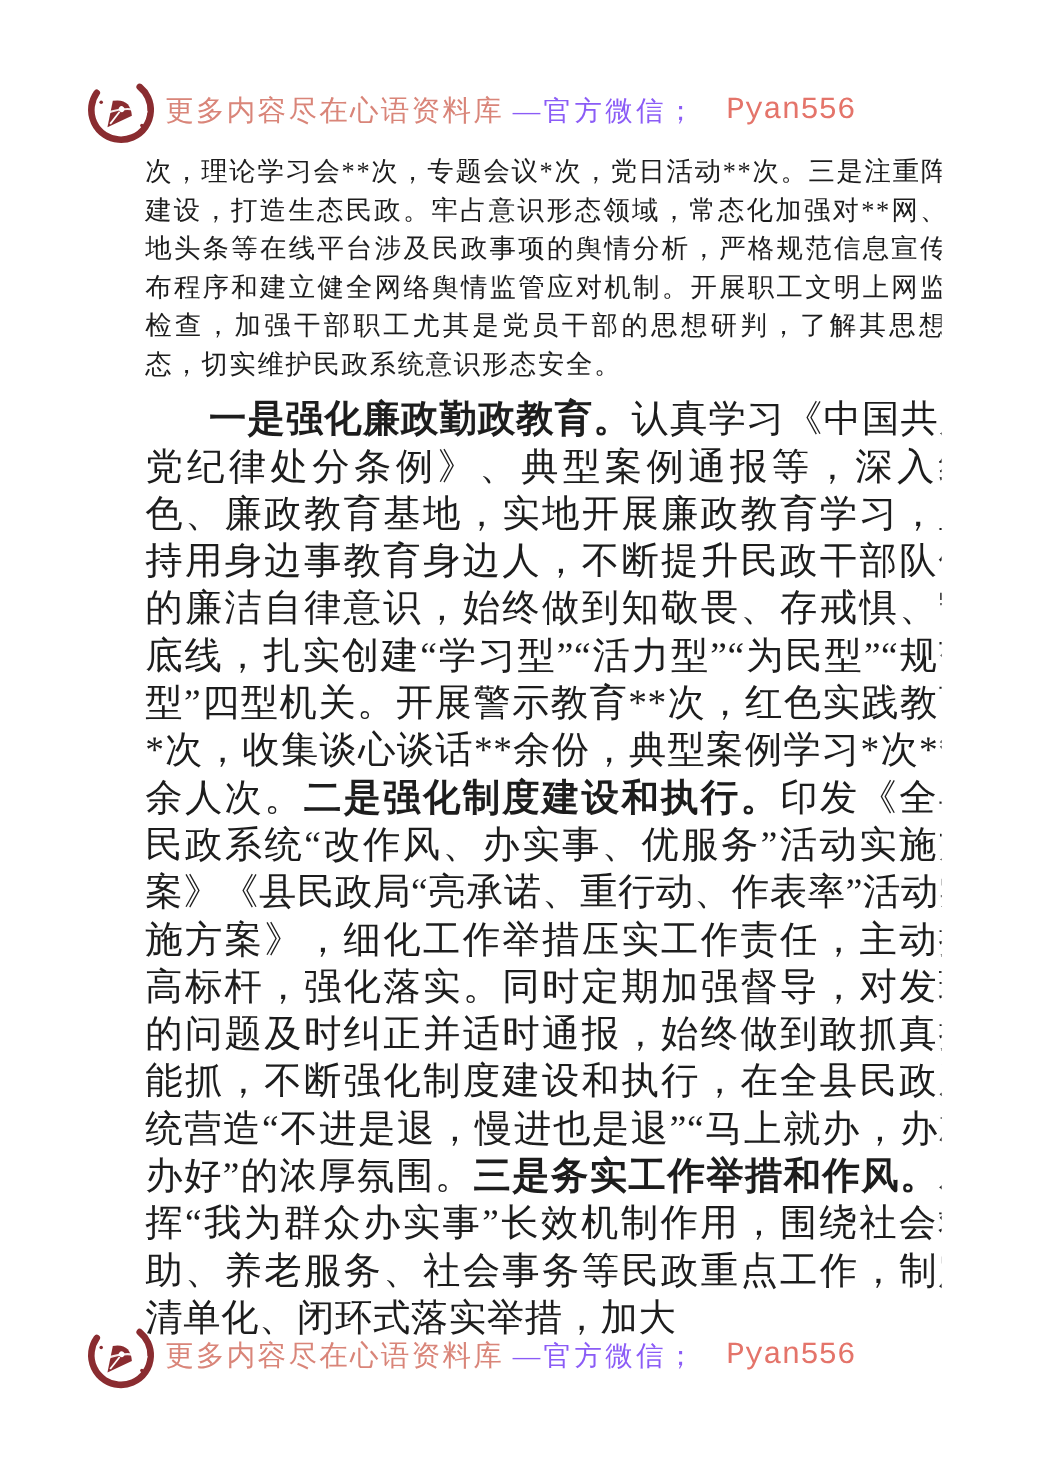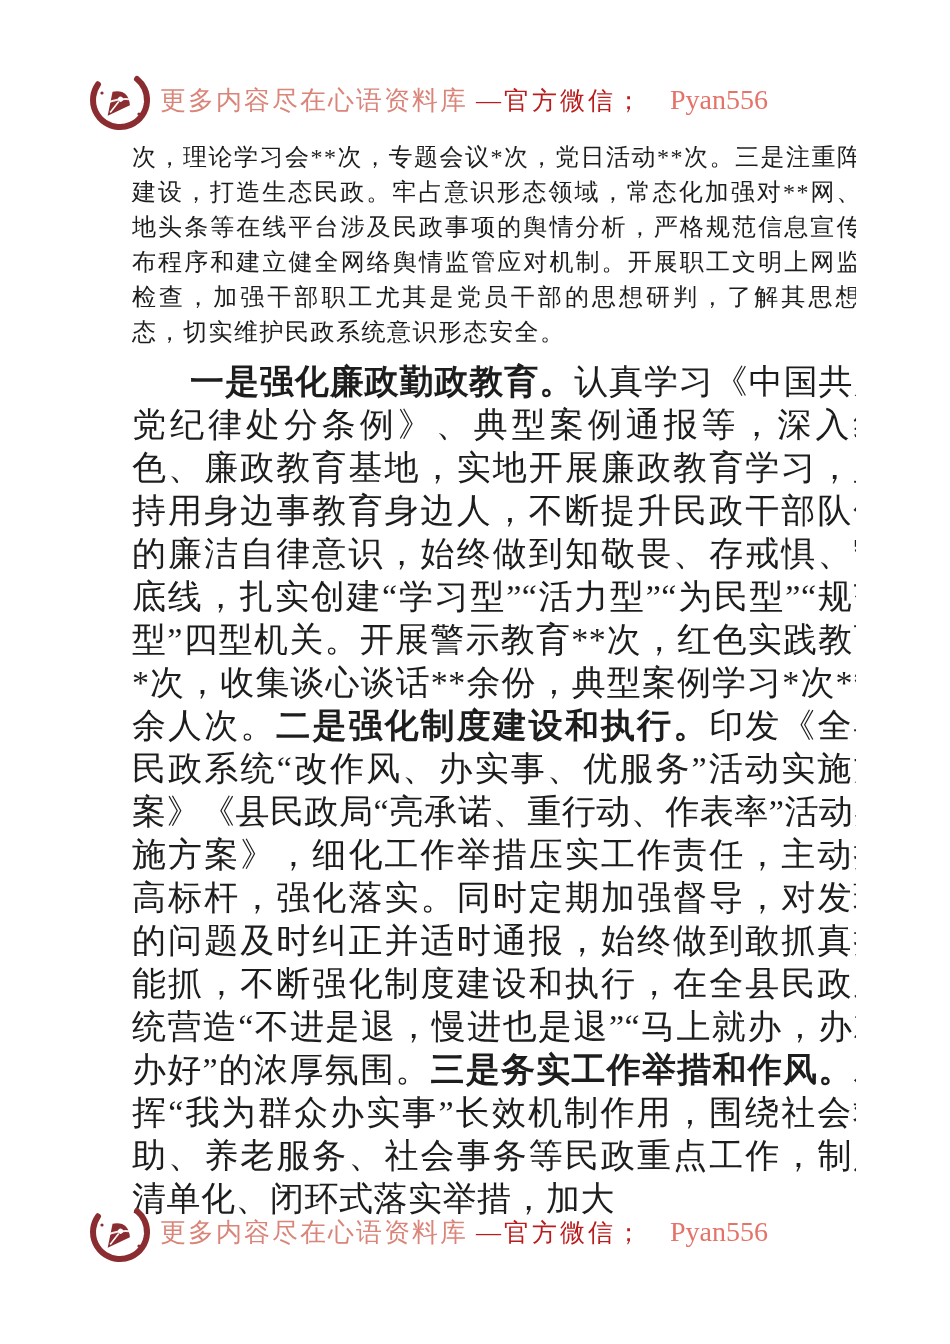--- a/index.html
+++ b/index.html
@@ -29,26 +29,26 @@
   .brand-logo { width: 64px; height: 64px; flex: 0 0 auto; }
   .brand-site {
     font-size: 26px;
     letter-spacing: 2px;
     color: #d98579;
     font-weight: 400;
   }
   .brand-label {
     font-size: 25px;
     letter-spacing: 3px;
-    color: #b91c1c;
+    color: #8b5cf6;
   }
   .brand-wechat {
     font-size: 28px;
     color: #e4746a;
-    font-family: Liberation Serif, serif;
+    font-family: Liberation Mono, monospace;
     margin-left: 18px;
   }
 
   
   .doc-body {
     position: absolute;
     left: 132px;
     top: 140px;
     width: 756px;
     text-align: justify;

